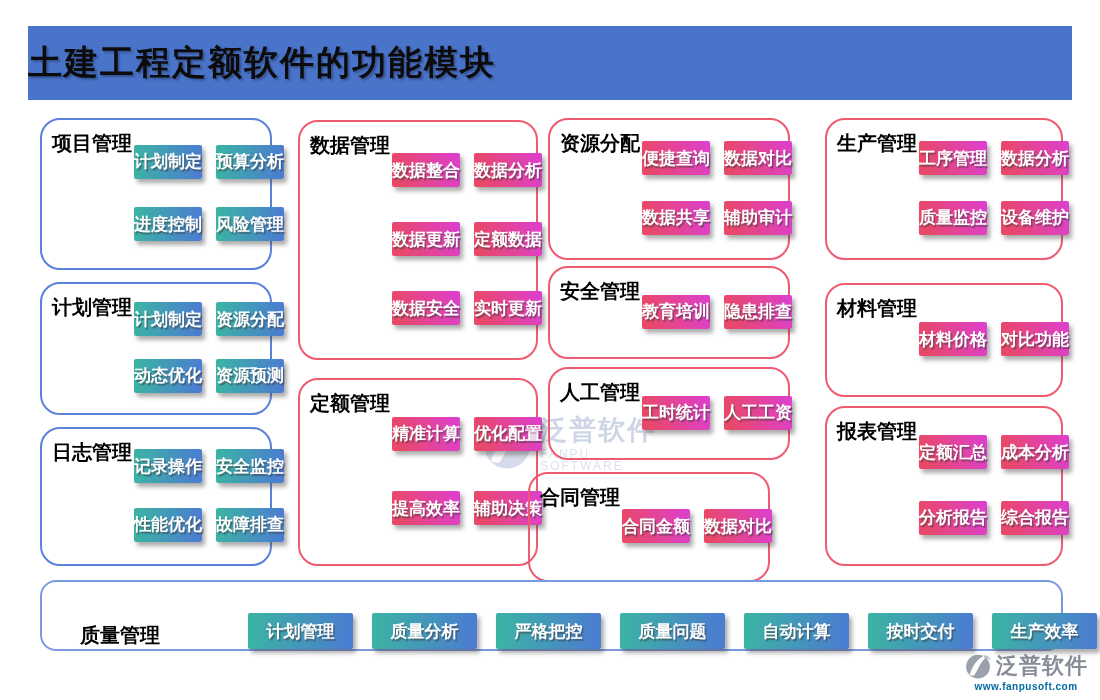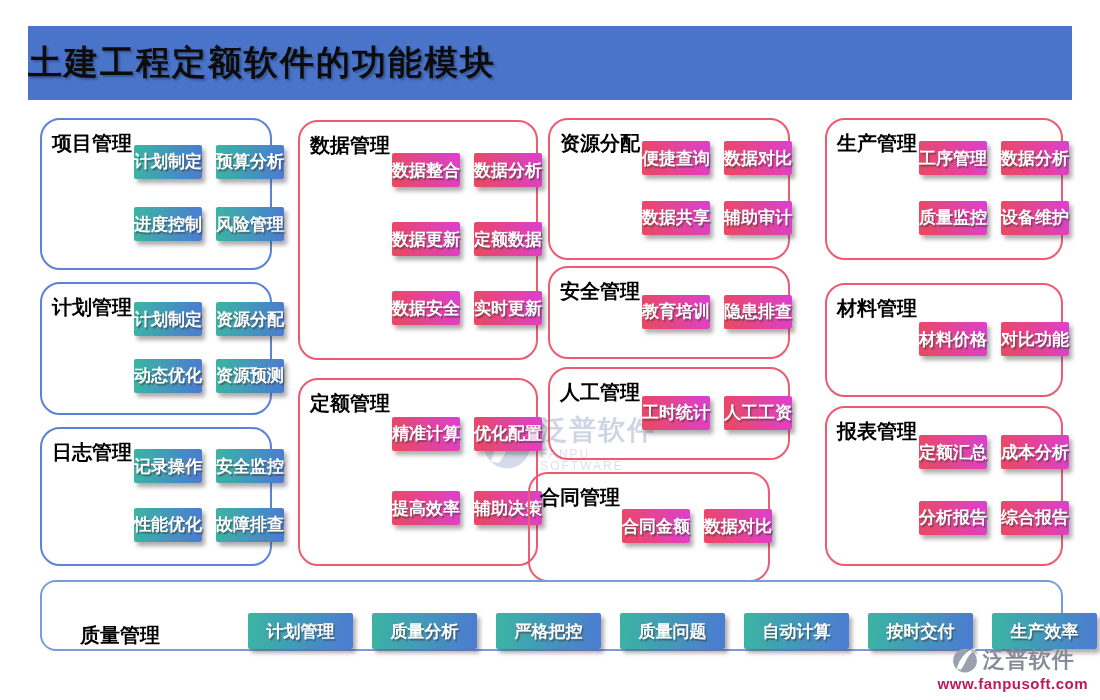--- a/index.html
+++ b/index.html
@@ -63,21 +63,21 @@
   .watermark .wm-brand { font-size:27px; font-weight:800; color:#7f92bb; letter-spacing:2px; }
   .watermark .wm-sub { font-size:12px; color:#9fb0cd; letter-spacing:2px; margin-top:4px; }
 
   
   .footer {
     position:absolute; right:12px; bottom:8px; display:flex; flex-direction:column;
     align-items:center;
   }
   .footer-brand-row { display:flex; align-items:center; gap:4px; }
   .footer-brand { font-size:22px; font-weight:800; color:#878d98; letter-spacing:1px; }
-  .footer-url { font-size:15px; font-weight:700; color:#be185d; letter-spacing:0.5px; margin-top:0; }
+  .footer-url { font-size:10px; font-weight:700; color:#0369a1; letter-spacing:0.5px; margin-top:0; }
 </style>
 </head>
 <body>
 
 <div class="canvas">
 
   <div class="header-bar">
     <div class="title">土建工程定额软件的功能模块</div>
   </div>
 

